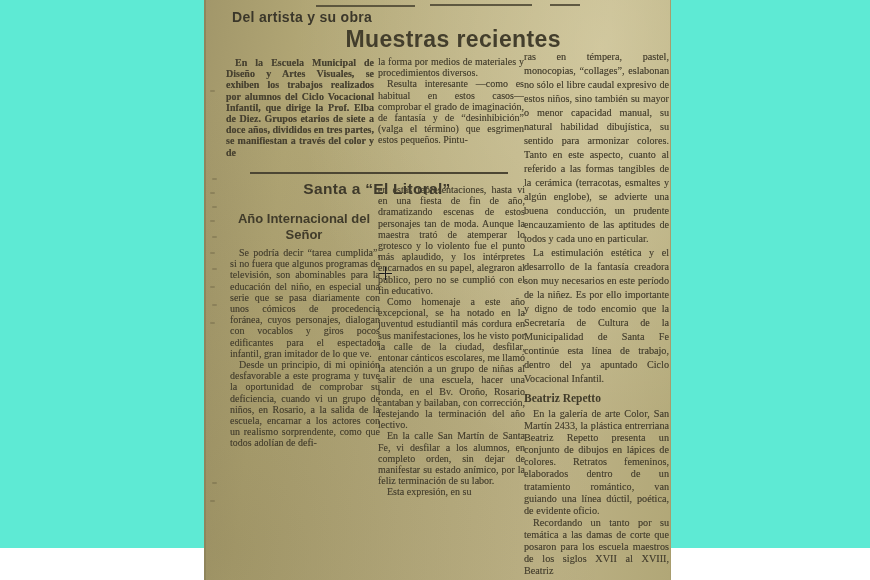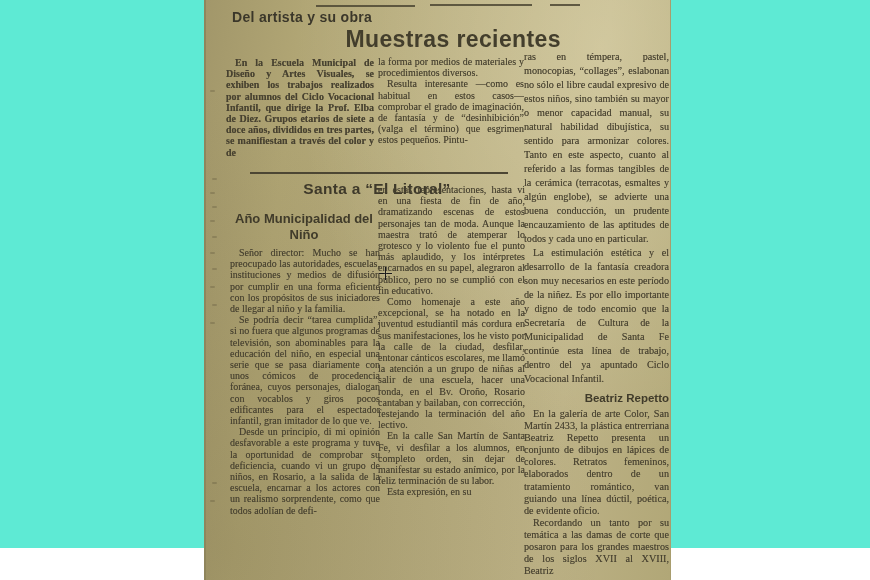--- a/index.html
+++ b/index.html
@@ -45,21 +45,21 @@
 
   .colA{left:20px;top:57px;width:148px;height:121px;font-weight:bold;}
   .colB{left:172px;top:56px;width:146px;height:122px;}
 
   .colC-top{left:318px;top:50px;width:145px;height:342px;
             font-size:10.2px;line-height:14px;}
   .colC-bottom{left:318px;top:408px;width:145px;height:172px;
             font-size:10.2px;line-height:12.1px;}
   .c-subhead{
     position:absolute;left:318px;top:392px;width:145px;margin:0;
-    text-align:right;font-family:Liberation Sans, sans-serif;
+    text-align:left;font-family:Liberation Serif, serif;
     font-weight:bold;font-size:11.5px;color:#403b2a;
   }
 
   
   .cartas-rule{position:absolute;left:44px;top:172px;width:258px;height:2px;
                background:#4c4633;}
   .cartas-heading{
     position:absolute;left:24px;top:180px;width:294px;margin:0;
     text-align:center;font-family:"Liberation Sans", sans-serif;
     font-weight:bold;font-size:15.5px;letter-spacing:.3px;color:#3e392a;
@@ -108,29 +108,28 @@
 
     <div class="col colC-top">
       <p class="noindent">ras en témpera, pastel, monocopias, “collages”, eslabonan no sólo el libre caudal expresivo de estos niños, sino también su mayor o menor capacidad manual, su natural habilidad dibujística, su sentido para armonizar colores. Tanto en este aspecto, cuanto al referido a las formas tangibles de la cerámica (terracotas, esmaltes y algún englobe), se advierte una buena conducción, un prudente encauzamiento de las aptitudes de todos y cada uno en particular.</p>
       <p>La estimulación estética y el desarrollo de la fantasía creadora son muy necesarios en este período de la niñez. Es por ello importante y digno de todo encomio que la Secretaría de Cultura de la Municipalidad de Santa Fe continúe esta línea de trabajo, dentro del ya apuntado Ciclo Vocacional Infantil.</p>
     </div>
 
     <h3 class="c-subhead">Beatriz Repetto</h3>
 
     <div class="col colC-bottom">
       <p>En la galería de arte Color, San Martín 2433, la plástica entrerriana Beatriz Repetto presenta un conjunto de dibujos en lápices de colores. Retratos femeninos, elaborados dentro de un tratamiento romántico, van guiando una línea dúctil, poética, de evidente oficio.</p>
-      <p>Recordando un tanto por su temática a las damas de corte que posaron para los grandes maestros de los siglos XVII al XVIII, Beatriz</p>
+      <p>Recordando un tanto por su temática a las damas de corte que posaron para los escuela maestros de los siglos XVII al XVIII, Beatriz</p>
     </div>
 
     <div class="cartas-rule"></div>
     <h2 class="cartas-heading">Santa a “El Litoral”</h2>
-    <h3 class="cartas-subhead">Año Municipalidad del Niño</h3>
+    <h3 class="cartas-subhead">Año Internacional del Señor</h3>
 
     <div class="col colL1">
-      <p>Señor director: Mucho se han preocupado las autoridades, escuelas, instituciones y medios de difusión por cumplir en una forma eficiente con los propósitos de sus iniciadores de llegar al niño y la familia.</p>
       <p>Se podría decir “tarea cumplida”, si no fuera que algunos programas de televisión, son abominables para la educación del niño, en especial una serie que se pasa diariamente con unos cómicos de procedencia foránea, cuyos personajes, dialogan con vocablos y giros pocos edificantes para el espectador infantil, gran imitador de lo que ve.</p>
       <p>Desde un principio, di mi opinión desfavorable a este programa y tuve la oportunidad de comprobar su deficiencia, cuando vi un grupo de niños, en Rosario, a la salida de la escuela, encarnar a los actores con un realismo sorprendente, como que todos adolían de defi-</p>
     </div>
 
     <div class="col colL2">
       <p class="noindent">en estas representaciones, hasta vi en una fiesta de fin de año, dramatizando escenas de estos personajes tan de moda. Aunque la maestra trató de atemperar lo grotesco y lo violento fue el punto más aplaudido, y los intérpretes encarnados en su papel, alegraron al público, pero no se cumplió con el fin educativo.</p>
       <p>Como homenaje a este año excepcional, se ha notado en la juventud estudiantil más cordura en sus manifestaciones, los he visto por la calle de la ciudad, desfilar, entonar cánticos escolares, me llamó la atención a un grupo de niñas al salir de una escuela, hacer una ronda, en el Bv. Oroño, Rosario cantaban y bailaban, con corrección, festejando la terminación del año lectivo.</p>
       <p>En la calle San Martín de Santa Fe, vi desfilar a los alumnos, en completo orden, sin dejar de manifestar su estado anímico, por la feliz terminación de su labor.</p>
       <p>Esta expresión, en su</p>
     </div>

